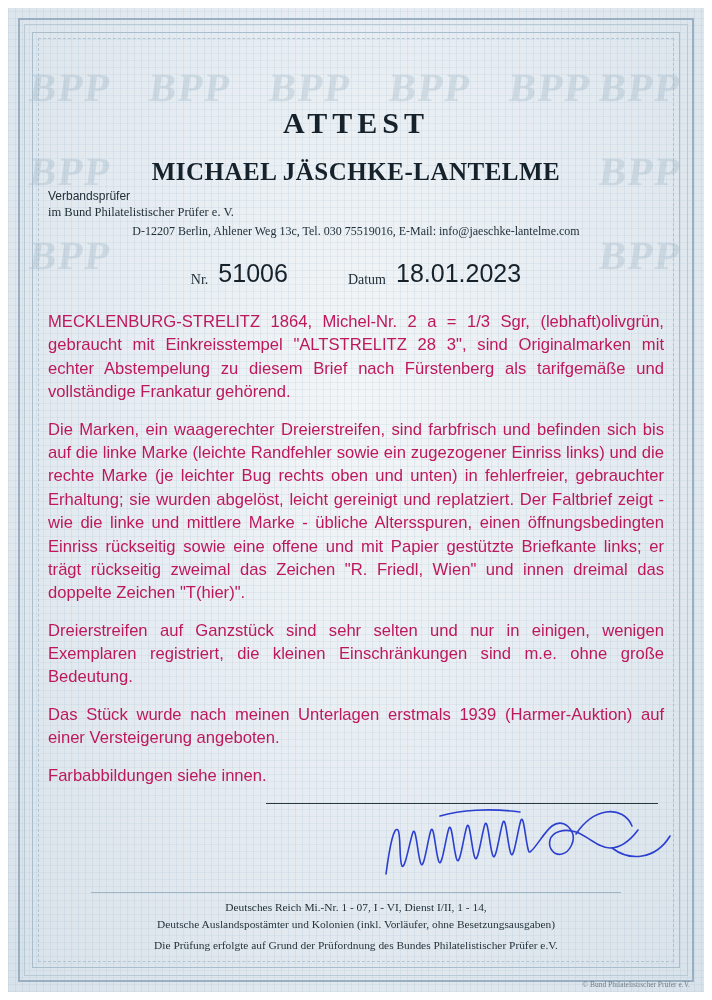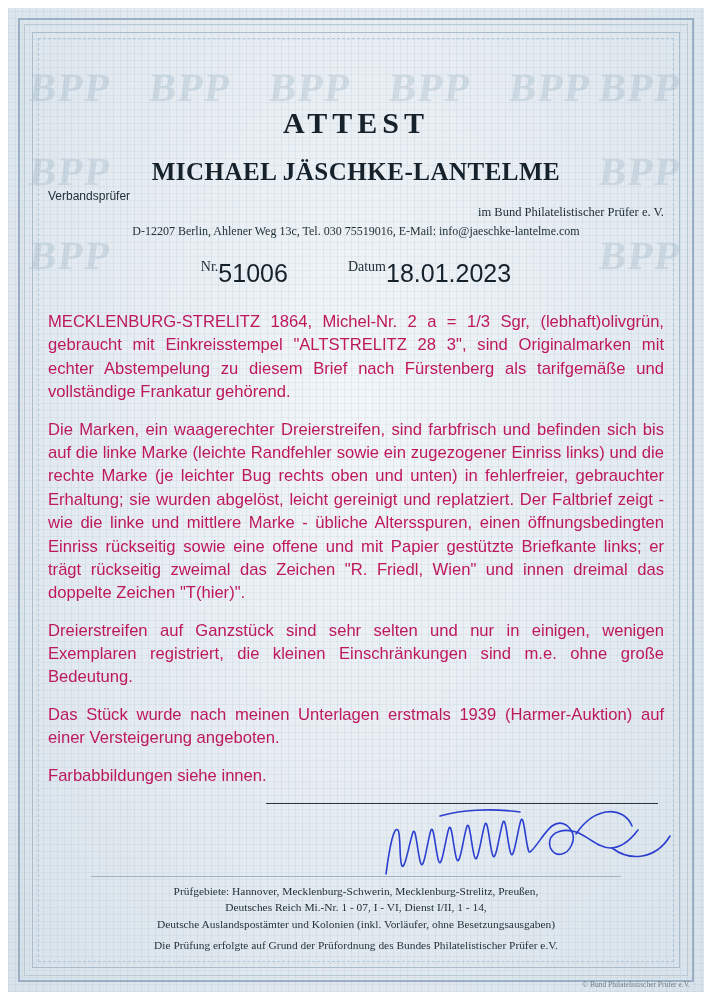--- a/index.html
+++ b/index.html
@@ -119,21 +119,21 @@
     color: #16222b;
   }
   .issuer-role {
     text-align: left;
     font-family: Liberation Sans, sans-serif;
     font-size: 12px;
     margin-top: 3px;
     color: #223039;
   }
   .issuer-assoc {
-    text-align: right;
+    text-align: left;
     font-family: "Liberation Serif", serif;
     font-size: 12.5px;
     margin-top: 2px;
     color: #223039;
   }
   .issuer-contact {
     text-align: center;
     font-family: "Liberation Serif", serif;
     font-size: 12px;
     margin-top: 4px;
@@ -142,21 +142,21 @@
 
   .meta-row {
     display: flex;
     justify-content: center;
     gap: 60px;
     margin-top: 20px;
     font-family: "Liberation Serif", serif;
     font-size: 15px;
     align-items: baseline;
   }
-  .meta-group { display: flex; align-items: flex-start; }
+  .meta-group { display: flex; align-items: flex-end; gap: 10px; }
   .meta-label { font-size: 14px; color: #223039; }
   .meta-value {
     font-family: "Liberation Sans", sans-serif;
     font-size: 25px;
     color: #16222b;
   }
 
   .body-text {
     margin-top: 22px;
     font-family: "Liberation Sans", sans-serif;
@@ -273,21 +273,20 @@
       <p>Dreierstreifen auf Ganzstück sind sehr selten und nur in einigen, wenigen Exemplaren registriert, die kleinen Einschränkungen sind m.e. ohne große Bedeutung.</p>
       <p>Das Stück wurde nach meinen Unterlagen erstmals 1939 (Harmer-Auktion) auf einer Versteigerung angeboten.</p>
       <p>Farbabbildungen siehe innen.</p>
       <div class="signature-line">
         <div class="sig-rule"></div>
       </div>
     </div>
 
     <div class="footer">
       <div class="rule"></div>
-      <div>Prüfgebiete: Hannover, Mecklenburg-Schwerin, Mecklenburg-Strelitz, Preußen,</div>
       <div>Deutsches Reich Mi.-Nr. 1 - 07, I - VI, Dienst I/II, 1 - 14,</div>
       <div>Deutsche Auslandspostämter und Kolonien (inkl. Vorläufer, ohne Besetzungsausgaben)</div>
       <div class="last">Die Prüfung erfolgte auf Grund der Prüfordnung des Bundes Philatelistischer Prüfer e.V.</div>
     </div>
 
   </div>
 
   <svg class="signature" viewBox="0 0 300 80">
     <g fill="none" stroke="#2b3fd0" stroke-width="1.6" stroke-linecap="round">
       <path d="M6,70 C10,40 14,22 18,26 C21,30 19,58 22,62 C25,66 30,36 33,28 C36,22 38,54 41,60 C44,66 48,34 51,26 C54,20 56,52 59,58 C62,64 66,32 69,24 C72,18 74,50 77,56 C80,62 84,30 87,22 C90,16 92,48 95,54 C98,60 102,28 105,20 C108,14 110,46 113,52 C116,58 120,26 123,18 C126,12 128,44 131,50 C134,56 138,24 141,16 C144,10 146,42 149,48"></path>

